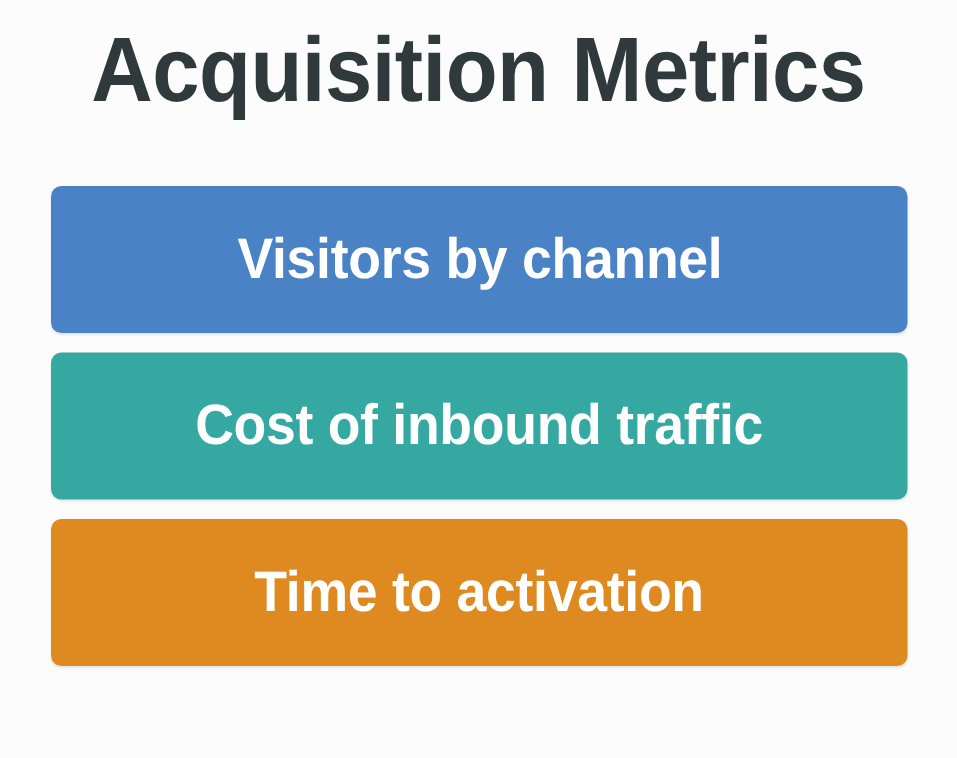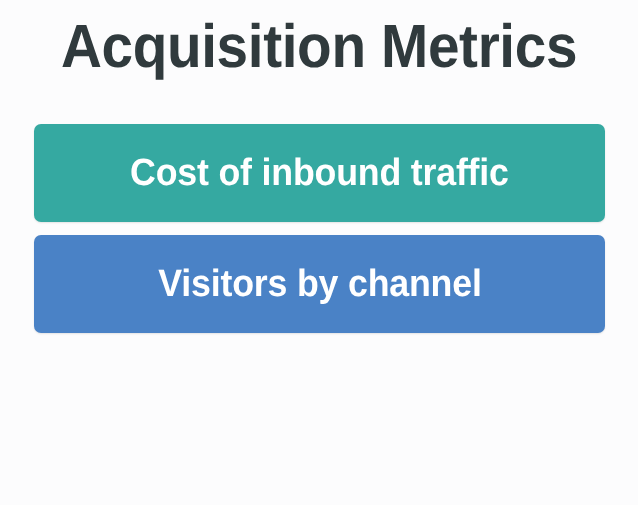--- a/index.html
+++ b/index.html
@@ -81,24 +81,27 @@
 </style>
 </head>
 <body style="background: rgb(252, 252, 253);">
 
 <div id="canvas" style="background: rgb(252, 252, 253);">
 
   <div id="page-title" style="color: rgb(48, 58, 61);">Acquisition Metrics</div>
 
   <div id="bar-list">
 
+    <div class="metric-bar" style="background-color: rgb(74, 130, 198);">
+      <span class="metric-bar-label" style="color: rgb(255, 255, 255);">Visitors by channel</span>
+    </div>
+
     <div class="metric-bar" style="background-color: rgb(53, 169, 161);">
       <span class="metric-bar-label" style="color: rgb(255, 255, 255);">Cost of inbound traffic</span>
     </div>
 
-    <div class="metric-bar" style="background-color: rgb(74, 130, 198);">
-      <span class="metric-bar-label" style="color: rgb(255, 255, 255);">Visitors by channel</span>
+    <div class="metric-bar" style="background-color: rgb(223, 138, 32);">
+      <span class="metric-bar-label" style="color: rgb(255, 255, 255);">Time to activation</span>
     </div>
-
 
   </div>
 
 </div>
 
 </body></html>

